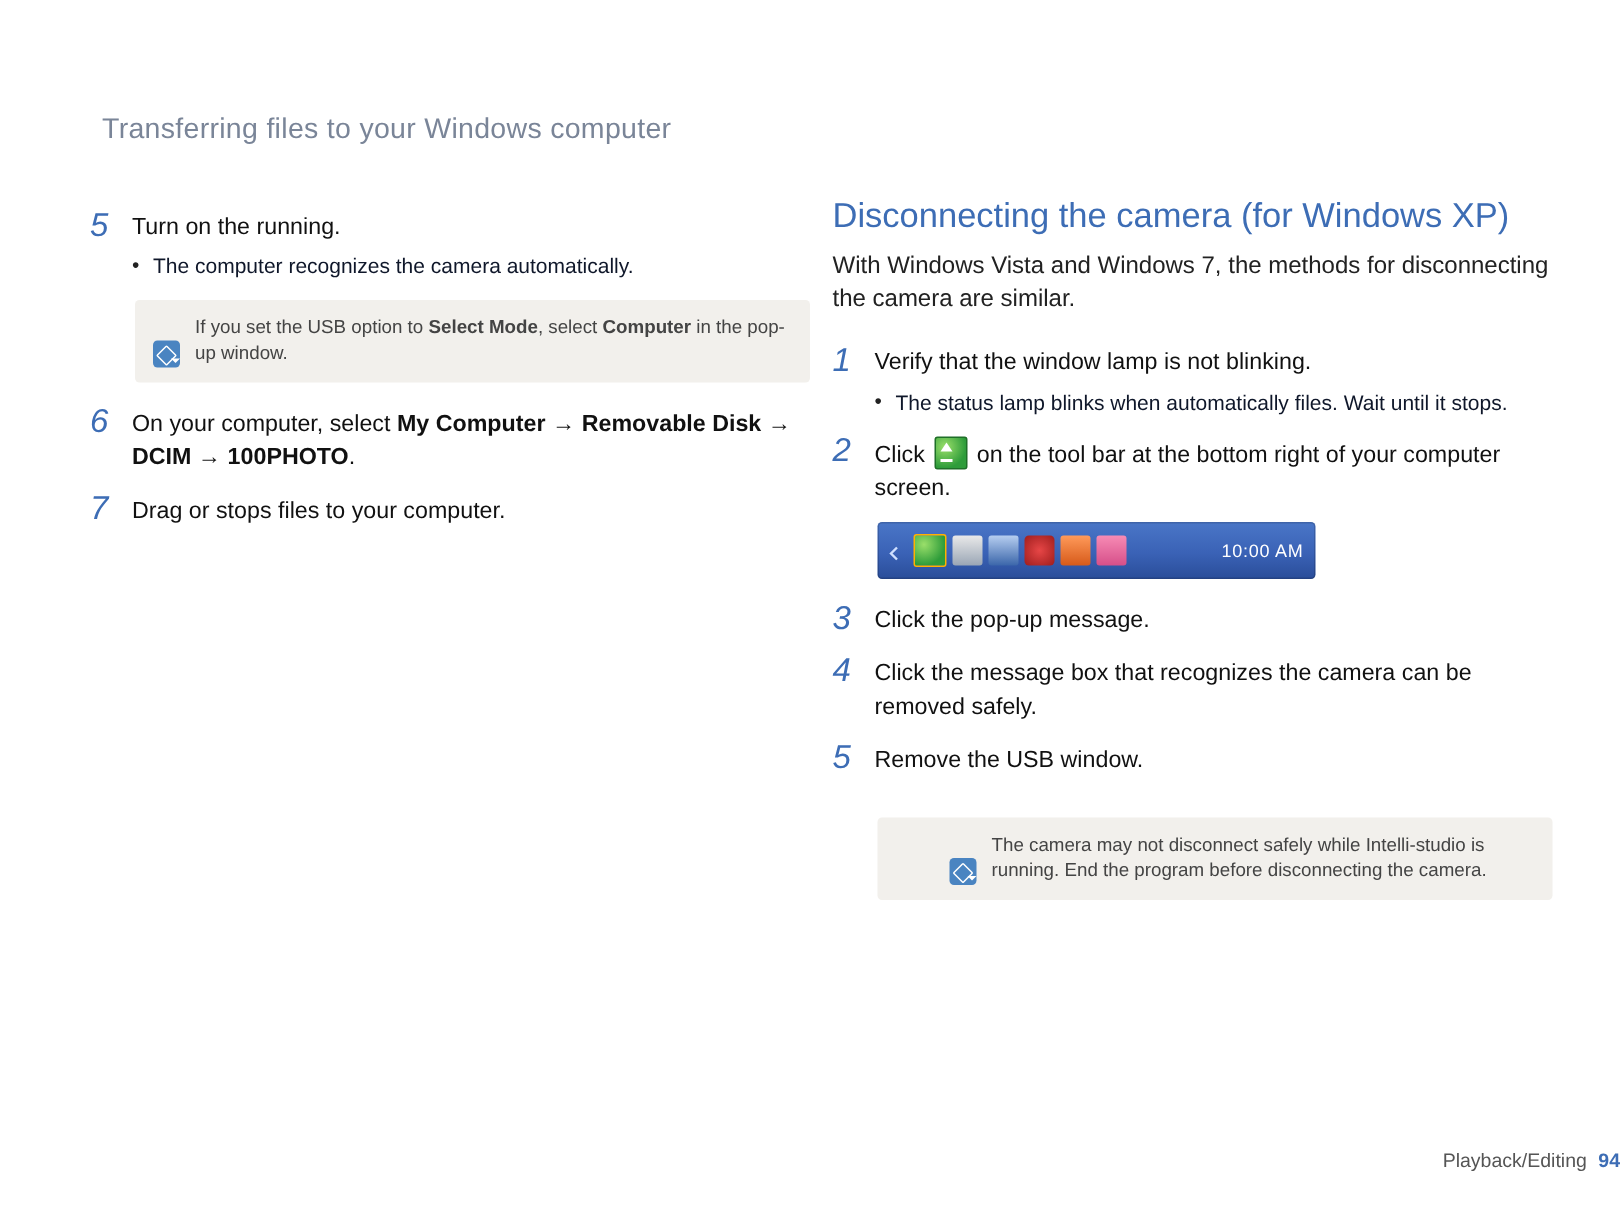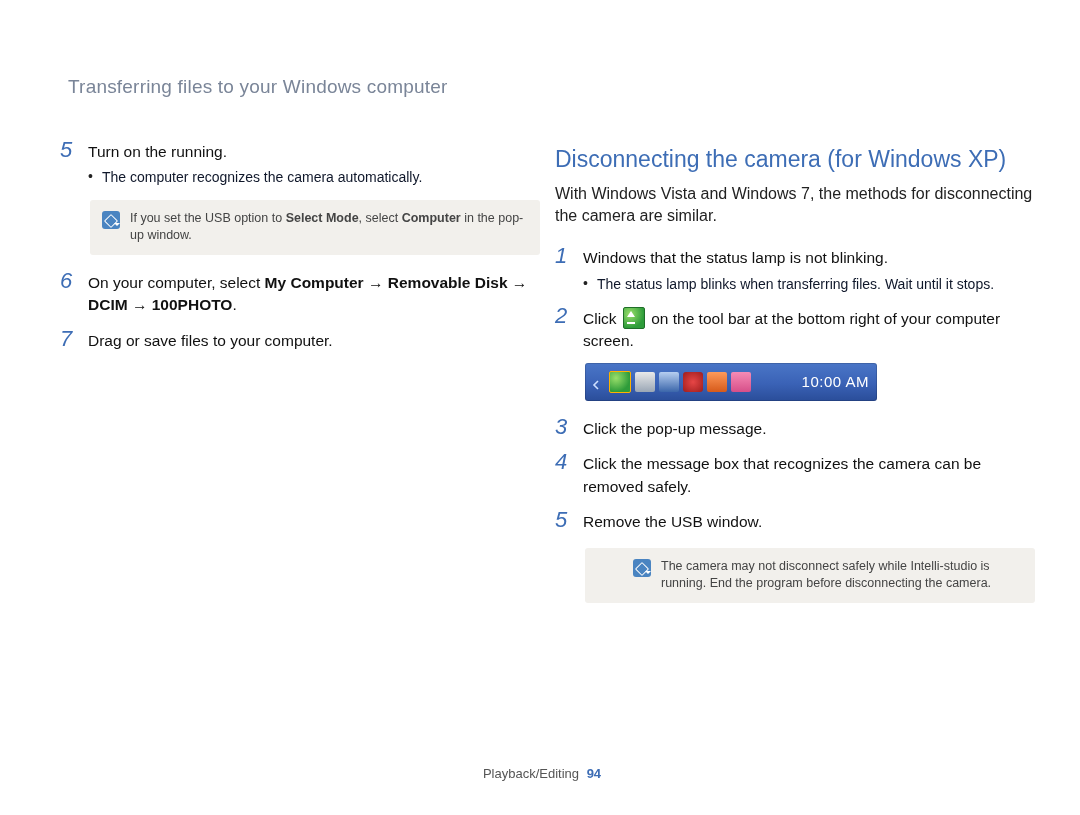--- a/index.html
+++ b/index.html
@@ -34,21 +34,21 @@
     top: 128px;
     width: 480px;
   }
   .col-left  { left: 60px; }
   .col-right { left: 555px; }
 
   .section-title {
     color: #3d6db5;
     font-size: 23px;
     font-weight: 400;
-    margin: 16px 0 8px 0;
+    margin: 0 0 8px 0;
   }
   .intro {
     font-size: 16px;
     color: #222;
     margin: 0 0 18px 0;
     max-width: 480px;
   }
 
   .step {
     display: flex;
@@ -91,21 +91,21 @@
     position: absolute;
     left: 0;
     top: 0;
     color: #222;
     font-size: 14px;
     line-height: 1.35;
   }
 
   .note {
     display: flex;
-    align-items: flex-start;
+    align-items: flex-end;
     gap: 10px;
     background: #f2f0ec;
     border-radius: 3px;
     padding: 10px 12px;
     margin: 12px 0 14px 30px;
     font-size: 12.5px;
     color: #444;
     line-height: 1.4;
   }
   .note strong { font-weight: 700; }
@@ -178,21 +178,21 @@
   .tray.g1 { background: linear-gradient(#e9e9e9,#9aa6b5); }
   .tray.g2 { background: linear-gradient(#b6cef0,#3b66aa); }
   .tray.g3 { background: radial-gradient(circle, #e74646, #9e1d1d); border-radius: 3px; }
   .tray.g4 { background: linear-gradient(#ff9a5a,#d65a1a); }
   .tray.g5 { background: linear-gradient(#f78bb5,#d64f89); }
   .clock {
     margin-left: auto;
     margin-right: 8px;
     color: #ffffff;
     font-family: "Tahoma", Arial, sans-serif;
-    font-size: 15px;
+    font-size: 12px;
     letter-spacing: 0.5px;
   }
 
   .inline-eject {
     display: inline-block;
     vertical-align: -5px;
     width: 20px;
     height: 20px;
     margin: 0 2px;
     border-radius: 2px;
@@ -214,21 +214,21 @@
     position:absolute;
     left:3px; bottom:4px;
     width:8px;height:2px;
     background:#fff;
   }
 
   .footer {
     position: absolute;
     bottom: 32px;
     left: 4px; right: 0;
-    text-align: center;
+    text-align: right;
     font-size: 13px;
     color: #555;
   }
   .footer .pg { color: #3d6db5; font-weight: 700; margin-left: 4px; }
 
   .chev-svg { width: 10px; height: 10px; }
 </style>
 </head>
 <body>
 
@@ -253,36 +253,36 @@
       <div>If you set the USB option to <strong>Select Mode</strong>, select <strong>Computer</strong> in the pop-up window.</div>
     </div>
 
     <div class="step">
       <div class="num">6</div>
       <div class="body">On your computer, select <strong>My Computer</strong> → <strong>Removable Disk</strong> → <strong>DCIM</strong> → <strong>100PHOTO</strong>.</div>
     </div>
 
     <div class="step">
       <div class="num">7</div>
-      <div class="body">Drag or save files to your computer.</div>
+      <div class="body">Drag or stops files to your computer.</div>
     </div>
 
   </div>
 
   <div class="col col-right">
 
     <h2 class="section-title">Disconnecting the camera (for Windows XP)</h2>
     <p class="intro">With Windows Vista and Windows 7, the methods for disconnecting the camera are similar.</p>
 
     <div class="step">
       <div class="num">1</div>
       <div class="body">
-        <span>Windows that the status lamp is not blinking.</span>
+        <span>Verify that the window lamp is not blinking.</span>
         <ul class="sub">
-          <li>The status lamp blinks when transferring files. Wait until it stops.</li>
+          <li>The status lamp blinks when automatically files. Wait until it stops.</li>
         </ul>
       </div>
     </div>
 
     <div class="step">
       <div class="num">2</div>
       <div class="body">Click <span class="inline-eject"></span> on the tool bar at the bottom right of your computer screen.</div>
     </div>
 
     <div class="img-taskbar">
@@ -310,21 +310,21 @@
     <div class="step">
       <div class="num">4</div>
       <div class="body">Click the message box that recognizes the camera can be removed safely.</div>
     </div>
 
     <div class="step">
       <div class="num">5</div>
       <div class="body">Remove the USB window.</div>
     </div>
 
-    <div class="note" style="margin-top:14px;padding-left:48px;">
+    <div class="note" style="margin-top:26px;padding-left:48px;">
       <span class="note-icon"></span>
       <div>The camera may not disconnect safely while Intelli-studio is running. End the program before disconnecting the camera.</div>
     </div>
 
   </div>
 
   <div class="footer">
     <span>Playback/Editing</span>
     <span class="pg">94</span>
   </div>

